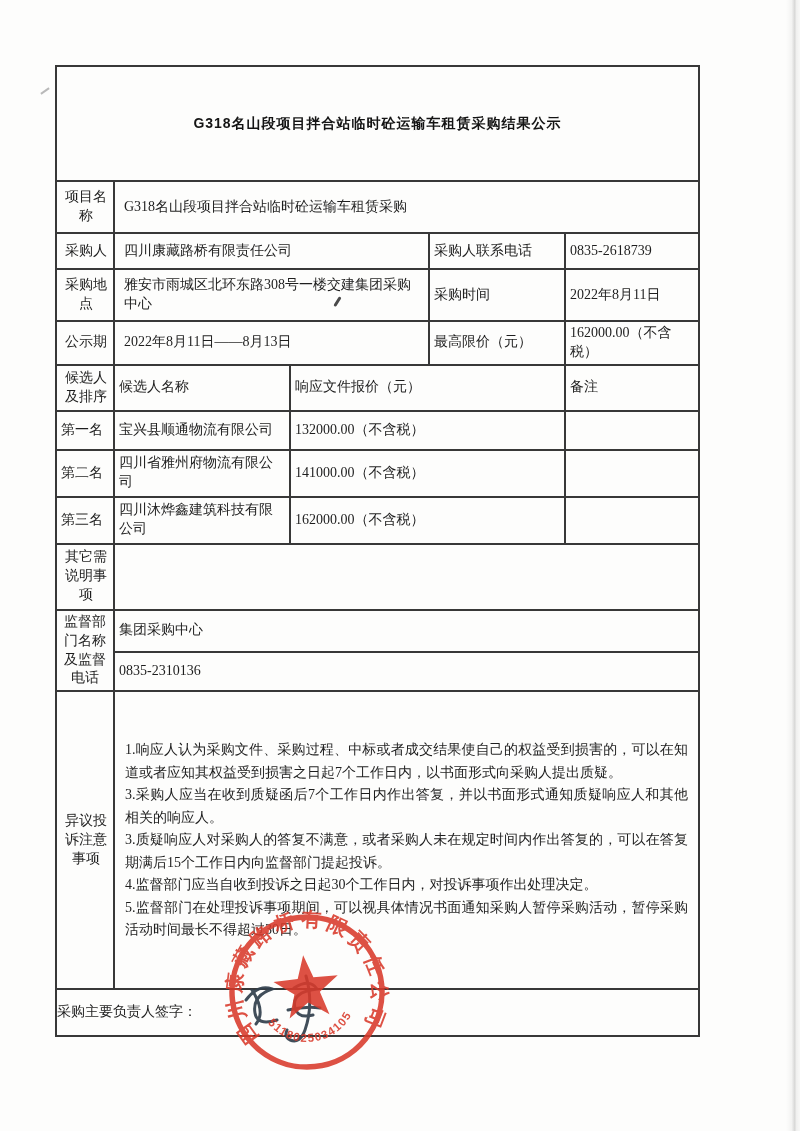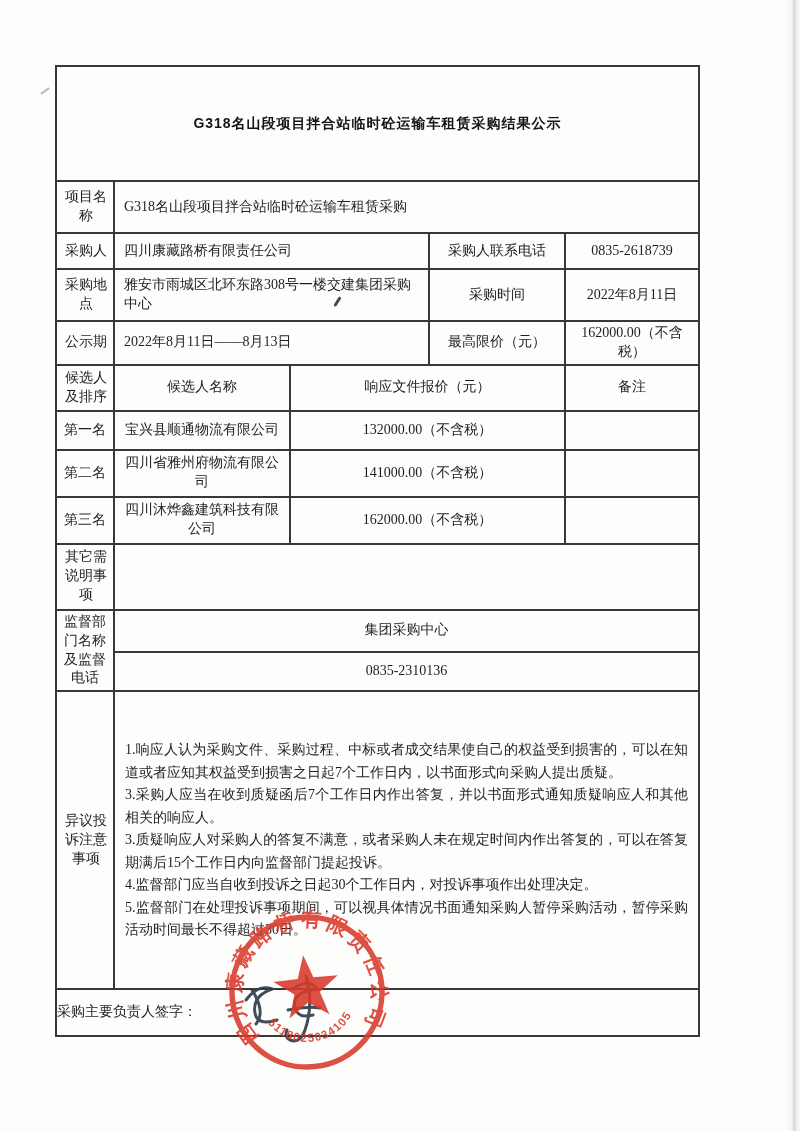--- a/index.html
+++ b/index.html
@@ -31,21 +31,21 @@
     border:2px solid #383838; vertical-align:middle;
     font-size:14px; line-height:1.35; overflow:hidden;
   }
   td.title-cell {
     text-align:center; font-family:"Liberation Sans","DejaVu Sans",sans-serif;
     font-weight:bold; font-size:23px; letter-spacing:1px; color:#141414;
   }
   td.lab  { text-align:center; padding:2px 3px 2px 5px; }
   td.lab-c{ text-align:center; padding:2px 4px;font-family:Liberation Mono, monospace; }
   td.val  { text-align:left; padding:2px 6px 2px 9px; }
-  td.cen  { text-align:center; padding:2px 4px; }
+  td.cen  { text-align:left; padding:2px 4px; }
   td.small{ font-size:12px; }
   td.price{ font-size:13.5px;margin-left:14px; }
   td.obj  { padding:6px 10px;border-radius:6px; }
   .obj p  { text-align:justify; font-size:14px; line-height:22.5px; }
   td.sign-row { padding-left:0; font-size:15px; }
 
   .overlay { position:absolute; pointer-events:none; }
 </style>
 </head>
 <body>

